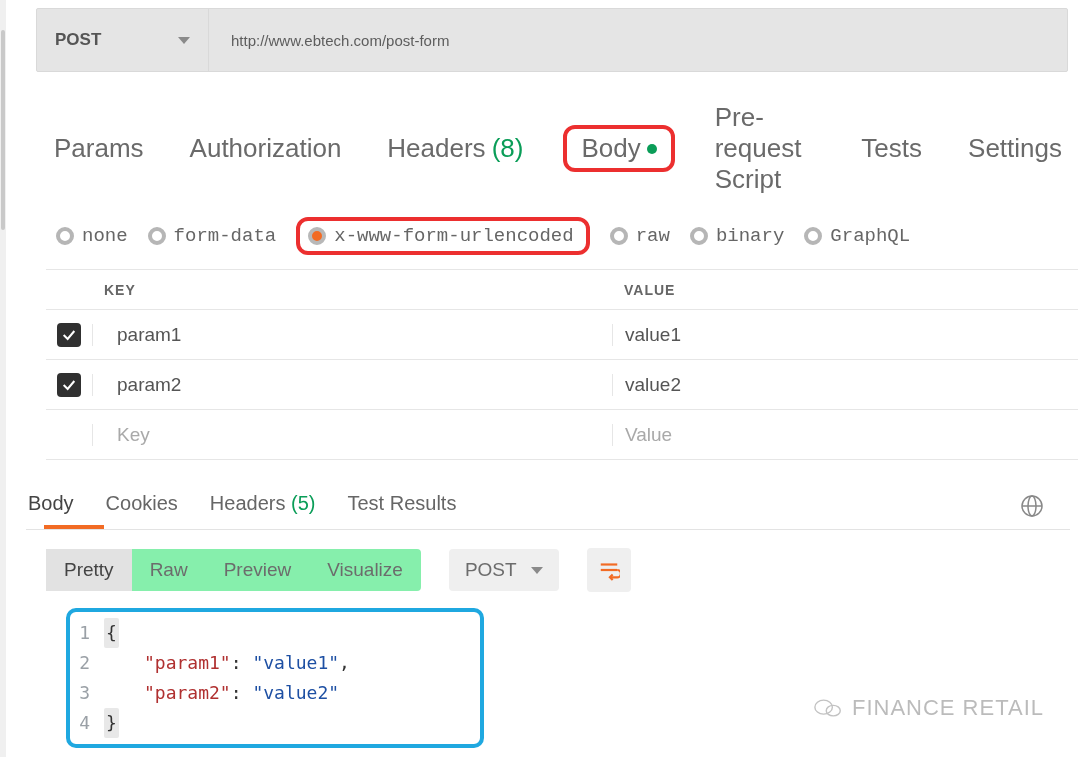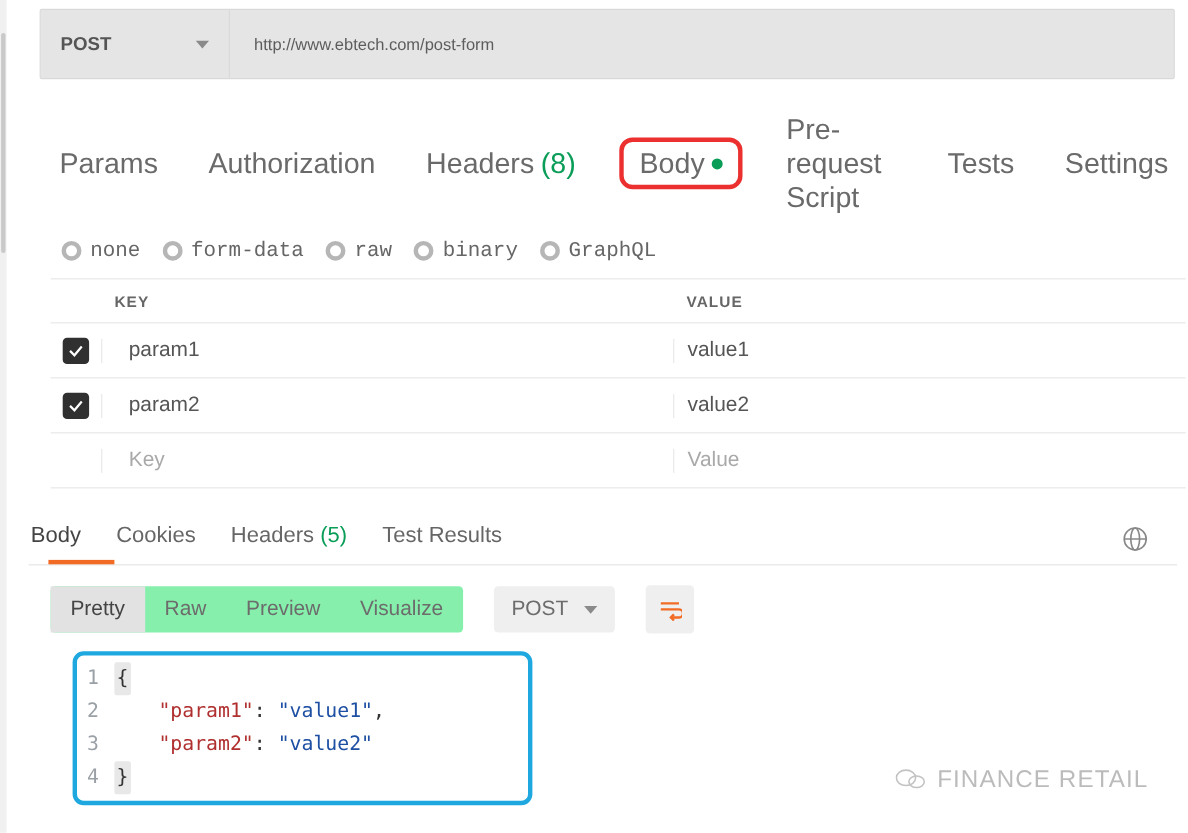--- a/index.html
+++ b/index.html
@@ -233,20 +233,24 @@
 
 <div class="body-types">
   <div class="btype">
       <span class="radio"></span>
       <span>none</span>
     </div>
   <div class="btype">
       <span class="radio"></span>
       <span>form-data</span>
     </div>
+  <div class="btype boxed">
+      <span class="radio selected"></span>
+      <span>x-www-form-urlencoded</span>
+    </div>
   <div class="btype">
       <span class="radio"></span>
       <span>raw</span>
     </div>
   <div class="btype">
       <span class="radio"></span>
       <span>binary</span>
     </div>
   <div class="btype">
       <span class="radio"></span>

